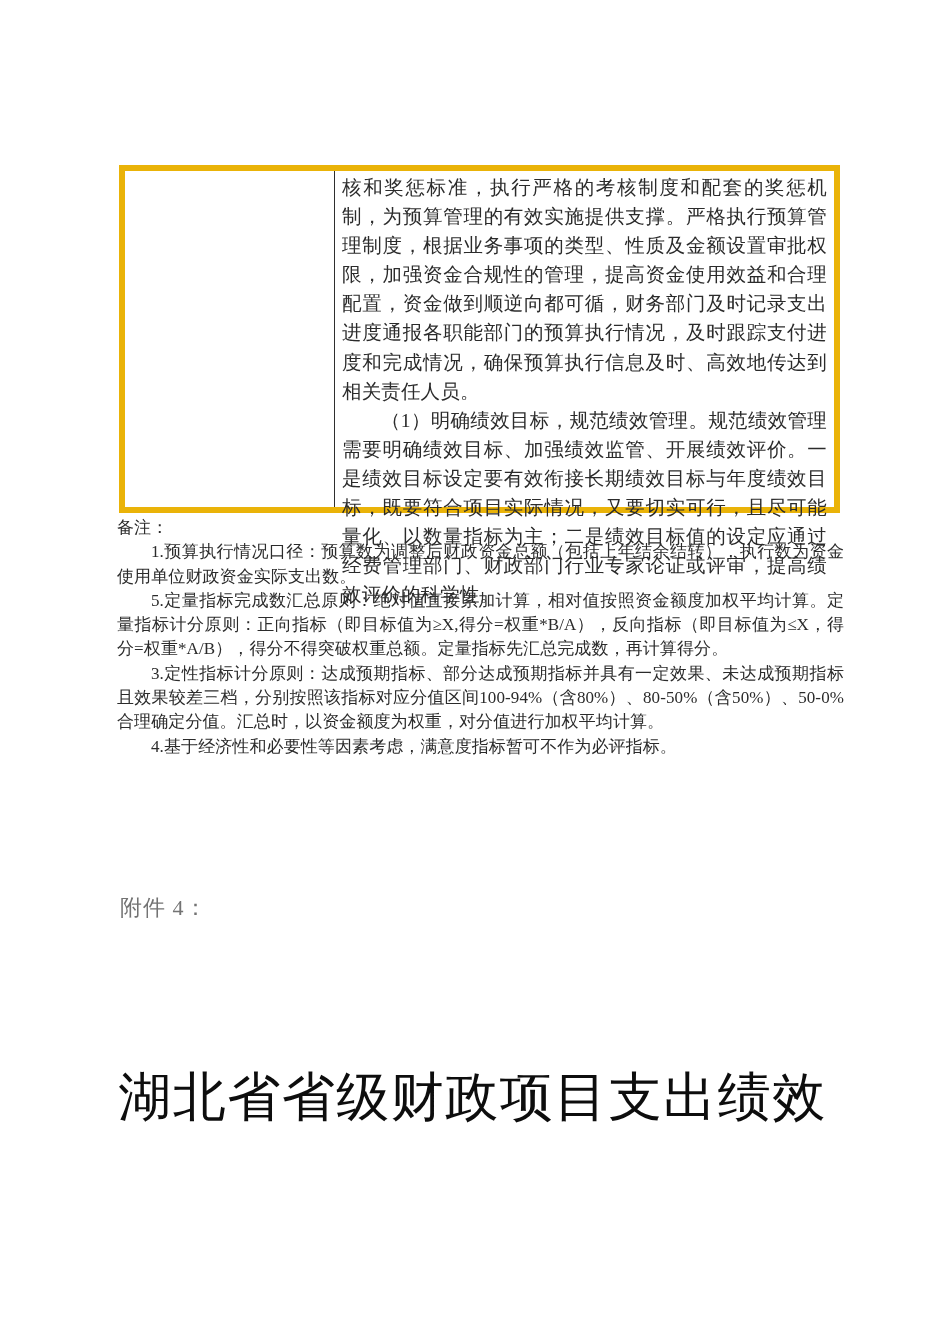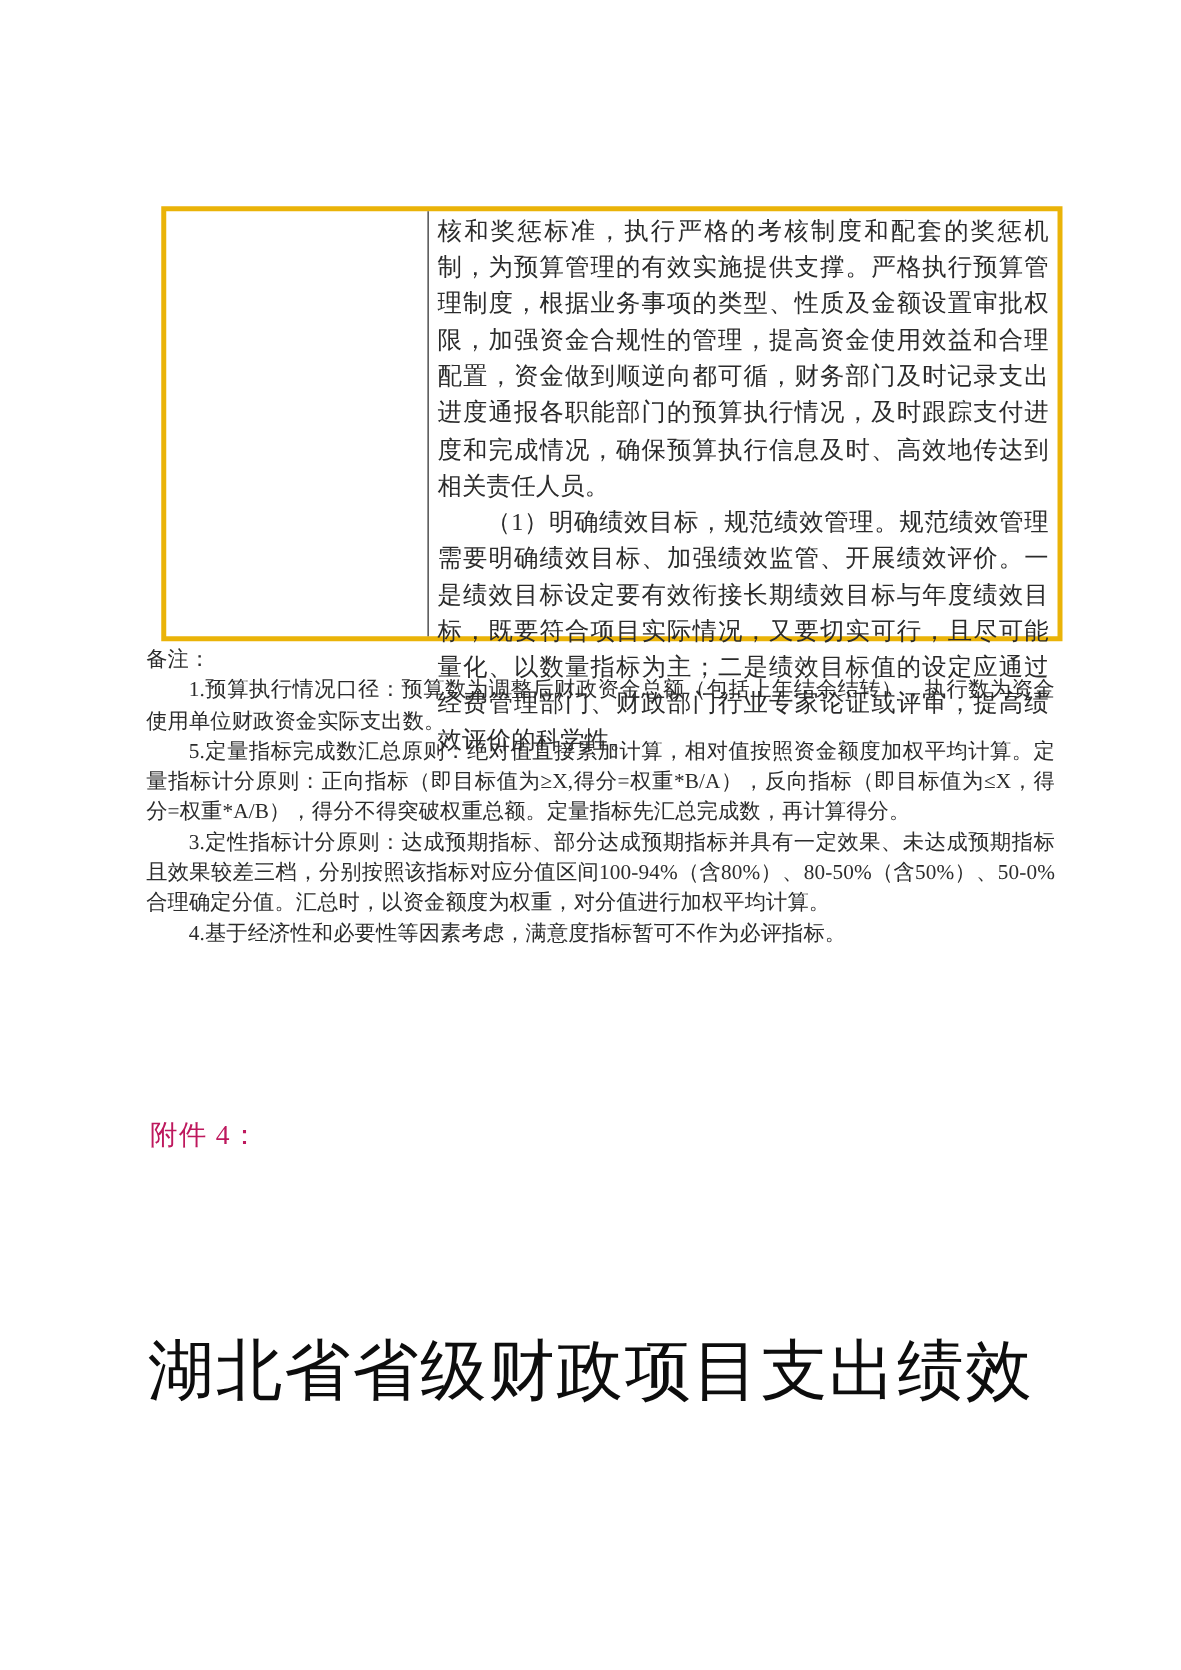--- a/index.html
+++ b/index.html
@@ -18,25 +18,25 @@
 
   .page {
     position: absolute;
     inset: 0;
     background: #ffffff;
   }
 
   
   .cont-table {
     position: absolute;
-    left: 129px;
+    left: 119px;
     top: 165px;
     width: 721px;
     height: 348px;
-    border: 4px solid #eab308;
+    border: 6px solid #eab308;
     box-sizing: border-box;
     display: flex;
   }
   .cont-table .col-left {
     width: 210px;
     flex: 0 0 210px;
     border-right: 1px solid #2e2e2e;
     box-sizing: border-box;
   }
   .cont-table .col-right {
@@ -77,21 +77,21 @@
   .note-line.indent2 { text-indent: 2em; }
   .note-line.heading { text-indent: 0; }
 
   
   .attach-label {
     position: absolute;
     left: 120px;
     top: 893px;
     font-size: 22px;
     line-height: 30px;
-    color: #be185d;
+    color: #737373;
     letter-spacing: 1px;
   }
 
   
   .doc-title {
     position: absolute;
     left: 0;
     right: 0;
     top: 1066px;
     text-align: center;

